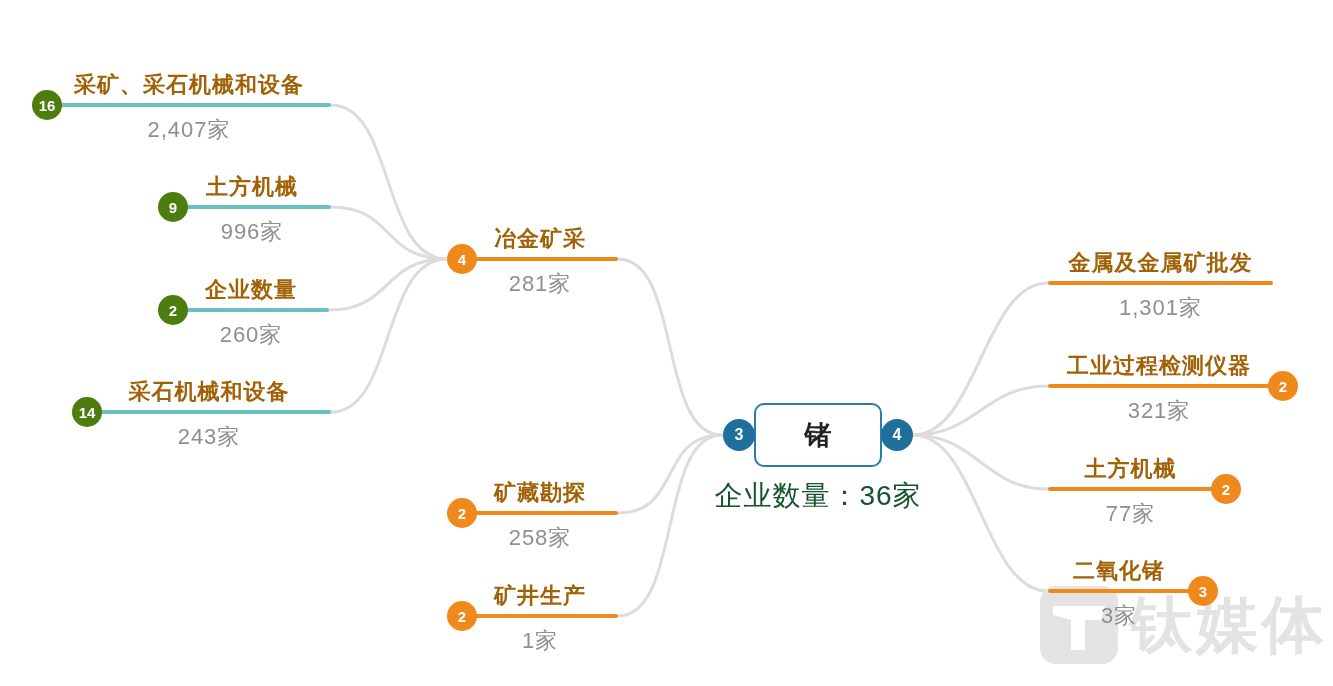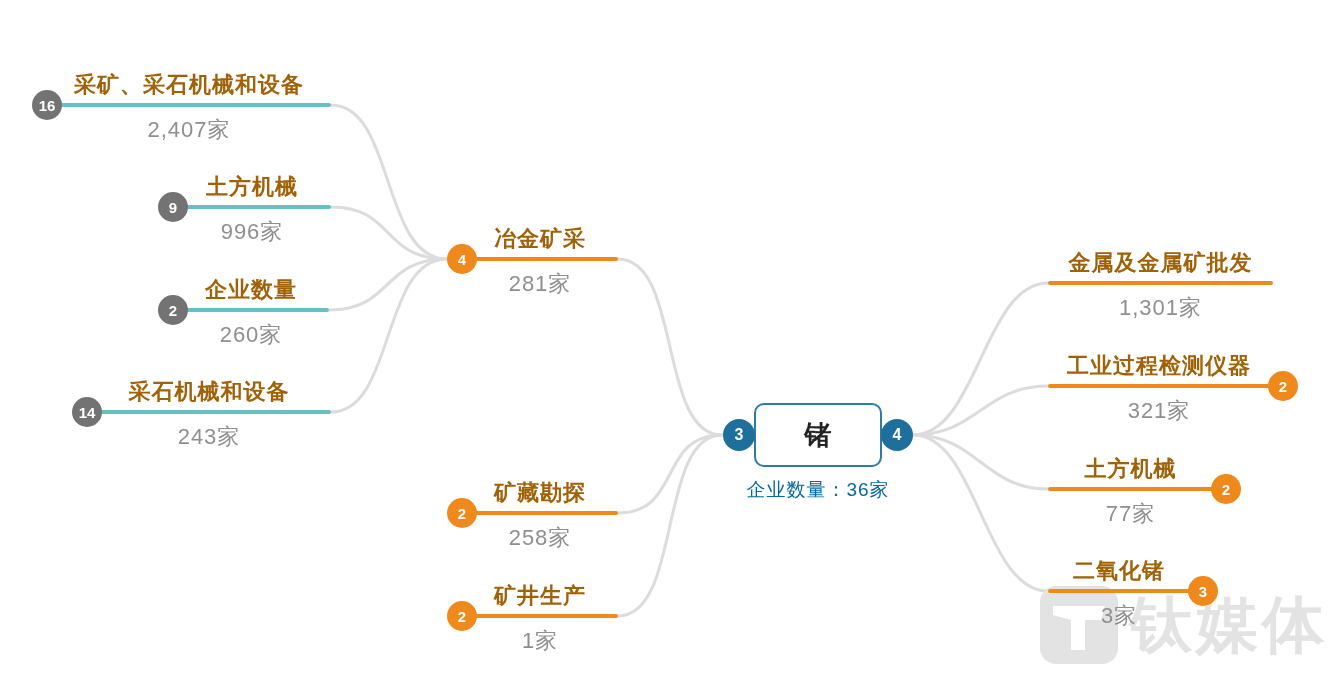--- a/index.html
+++ b/index.html
@@ -12,37 +12,37 @@
   .node .line{position:absolute;left:0;top:0;width:100%;height:4px;border-radius:2px;}
   .node.teal .line{background:#67c0c1;}
   .node.orange .line{background:#f0891c;}
   .node .label{position:absolute;left:50%;transform:translateX(-50%);bottom:7px;
     white-space:nowrap;font-size:22px;font-weight:700;color:#a16207;letter-spacing:1px;}
   .node .count{position:absolute;left:50%;transform:translateX(-50%);top:12px;
     white-space:nowrap;font-size:22px;font-weight:400;color:#8f8f8f;letter-spacing:1px;}
   .badge{position:absolute;top:50%;width:30px;height:30px;border-radius:50%;
     display:flex;align-items:center;justify-content:center;
     color:#fff;font-size:15px;font-weight:700;z-index:3;line-height:1;}
-  .teal .badge{background:#737373;}
+  .teal .badge{background:#4d7c0f;}
   .orange .badge{background:#f0891c;}
   .badge.at-left{left:-15px;transform:translateY(-50%);}
   .badge.at-right{left:calc(100% - 2px);transform:translateY(-50%);}
 
   
   #center-node{position:absolute;left:754px;top:403px;width:128px;height:64px;z-index:2;
     background:#fff;border:2px solid #2b7cab;border-radius:10px;
     display:flex;align-items:center;justify-content:center;box-sizing:border-box;}
   #center-node .center-label{font-size:27px;font-weight:700;color:#222;}
   .center-badge{position:absolute;top:50%;width:32px;height:32px;border-radius:50%;
     background:#1e6f9c;color:#fff;font-size:16px;font-weight:700;
     display:flex;align-items:center;justify-content:center;z-index:3;line-height:1;}
   #center-badge-left{left:-33px;transform:translateY(-50%);}
   #center-badge-right{right:-33px;transform:translateY(-50%);}
   #center-subtitle{position:absolute;top:calc(100% + 12px);left:50%;transform:translateX(-50%);
-    white-space:nowrap;font-size:19px;color:#0369a1;letter-spacing:1px;}
+    white-space:nowrap;font-size:28px;color:#14532d;letter-spacing:1px;}
 
   
   #watermark{position:absolute;left:1040px;top:583px;z-index:1;
     display:flex;align-items:center;gap:12px;}
   #watermark .wm-text{font-size:62px;font-weight:700;color:#e3e3e3;letter-spacing:4px;white-space:nowrap;}
 </style>
 </head>
 <body>
 
 <div id="stage">

